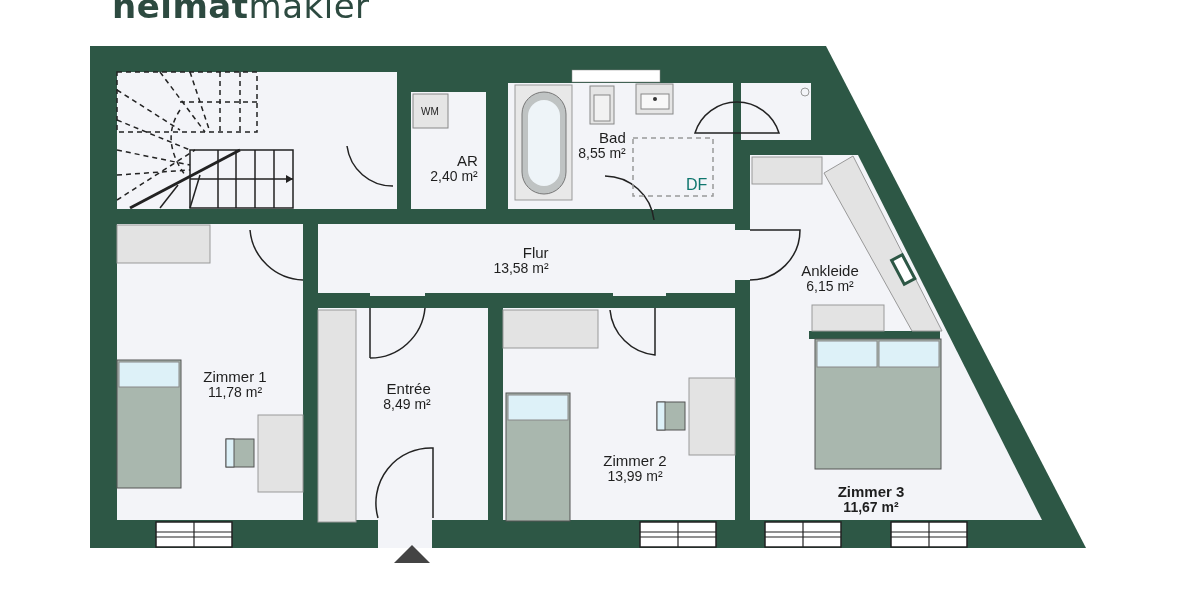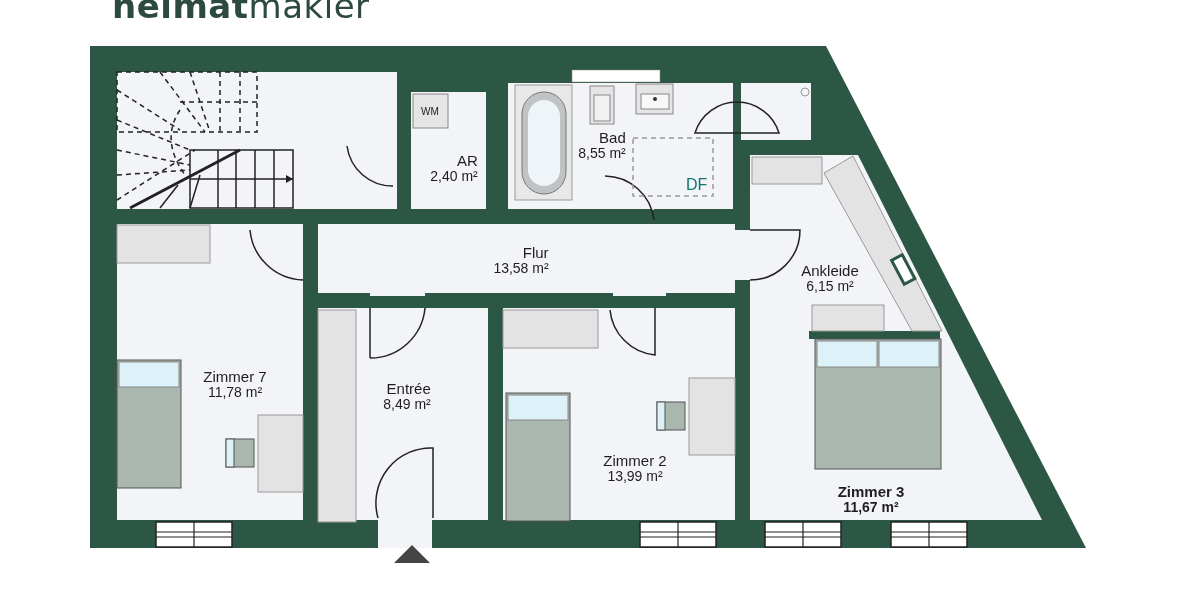--- a/index.html
+++ b/index.html
@@ -168,21 +168,21 @@
       <line x1="891" y1="537" x2="967" y2="537"></line>
   </g>
 
   <polygon points="412,545 394,563 430,563" fill="#444"></polygon>
 </svg>
 
 <div class="small" style="left:430px;top:111px;">WM</div>
 <div class="df" style="left:686px;top:176px;">DF</div>
 
 <div class="room-label" style="left:235px;top:368px;">
-    <span class="n">Zimmer 7</span>
+    <span class="n">Zimmer 1</span>
     <span class="a">11,78 m²</span>
   </div>
 <div class="room-label" style="left:407px;top:380px;">
     <span class="n">Entrée</span>
     <span class="a">8,49 m²</span>
   </div>
 <div class="room-label" style="left:521px;top:244px;">
     <span class="n">Flur</span>
     <span class="a">13,58 m²</span>
   </div>

